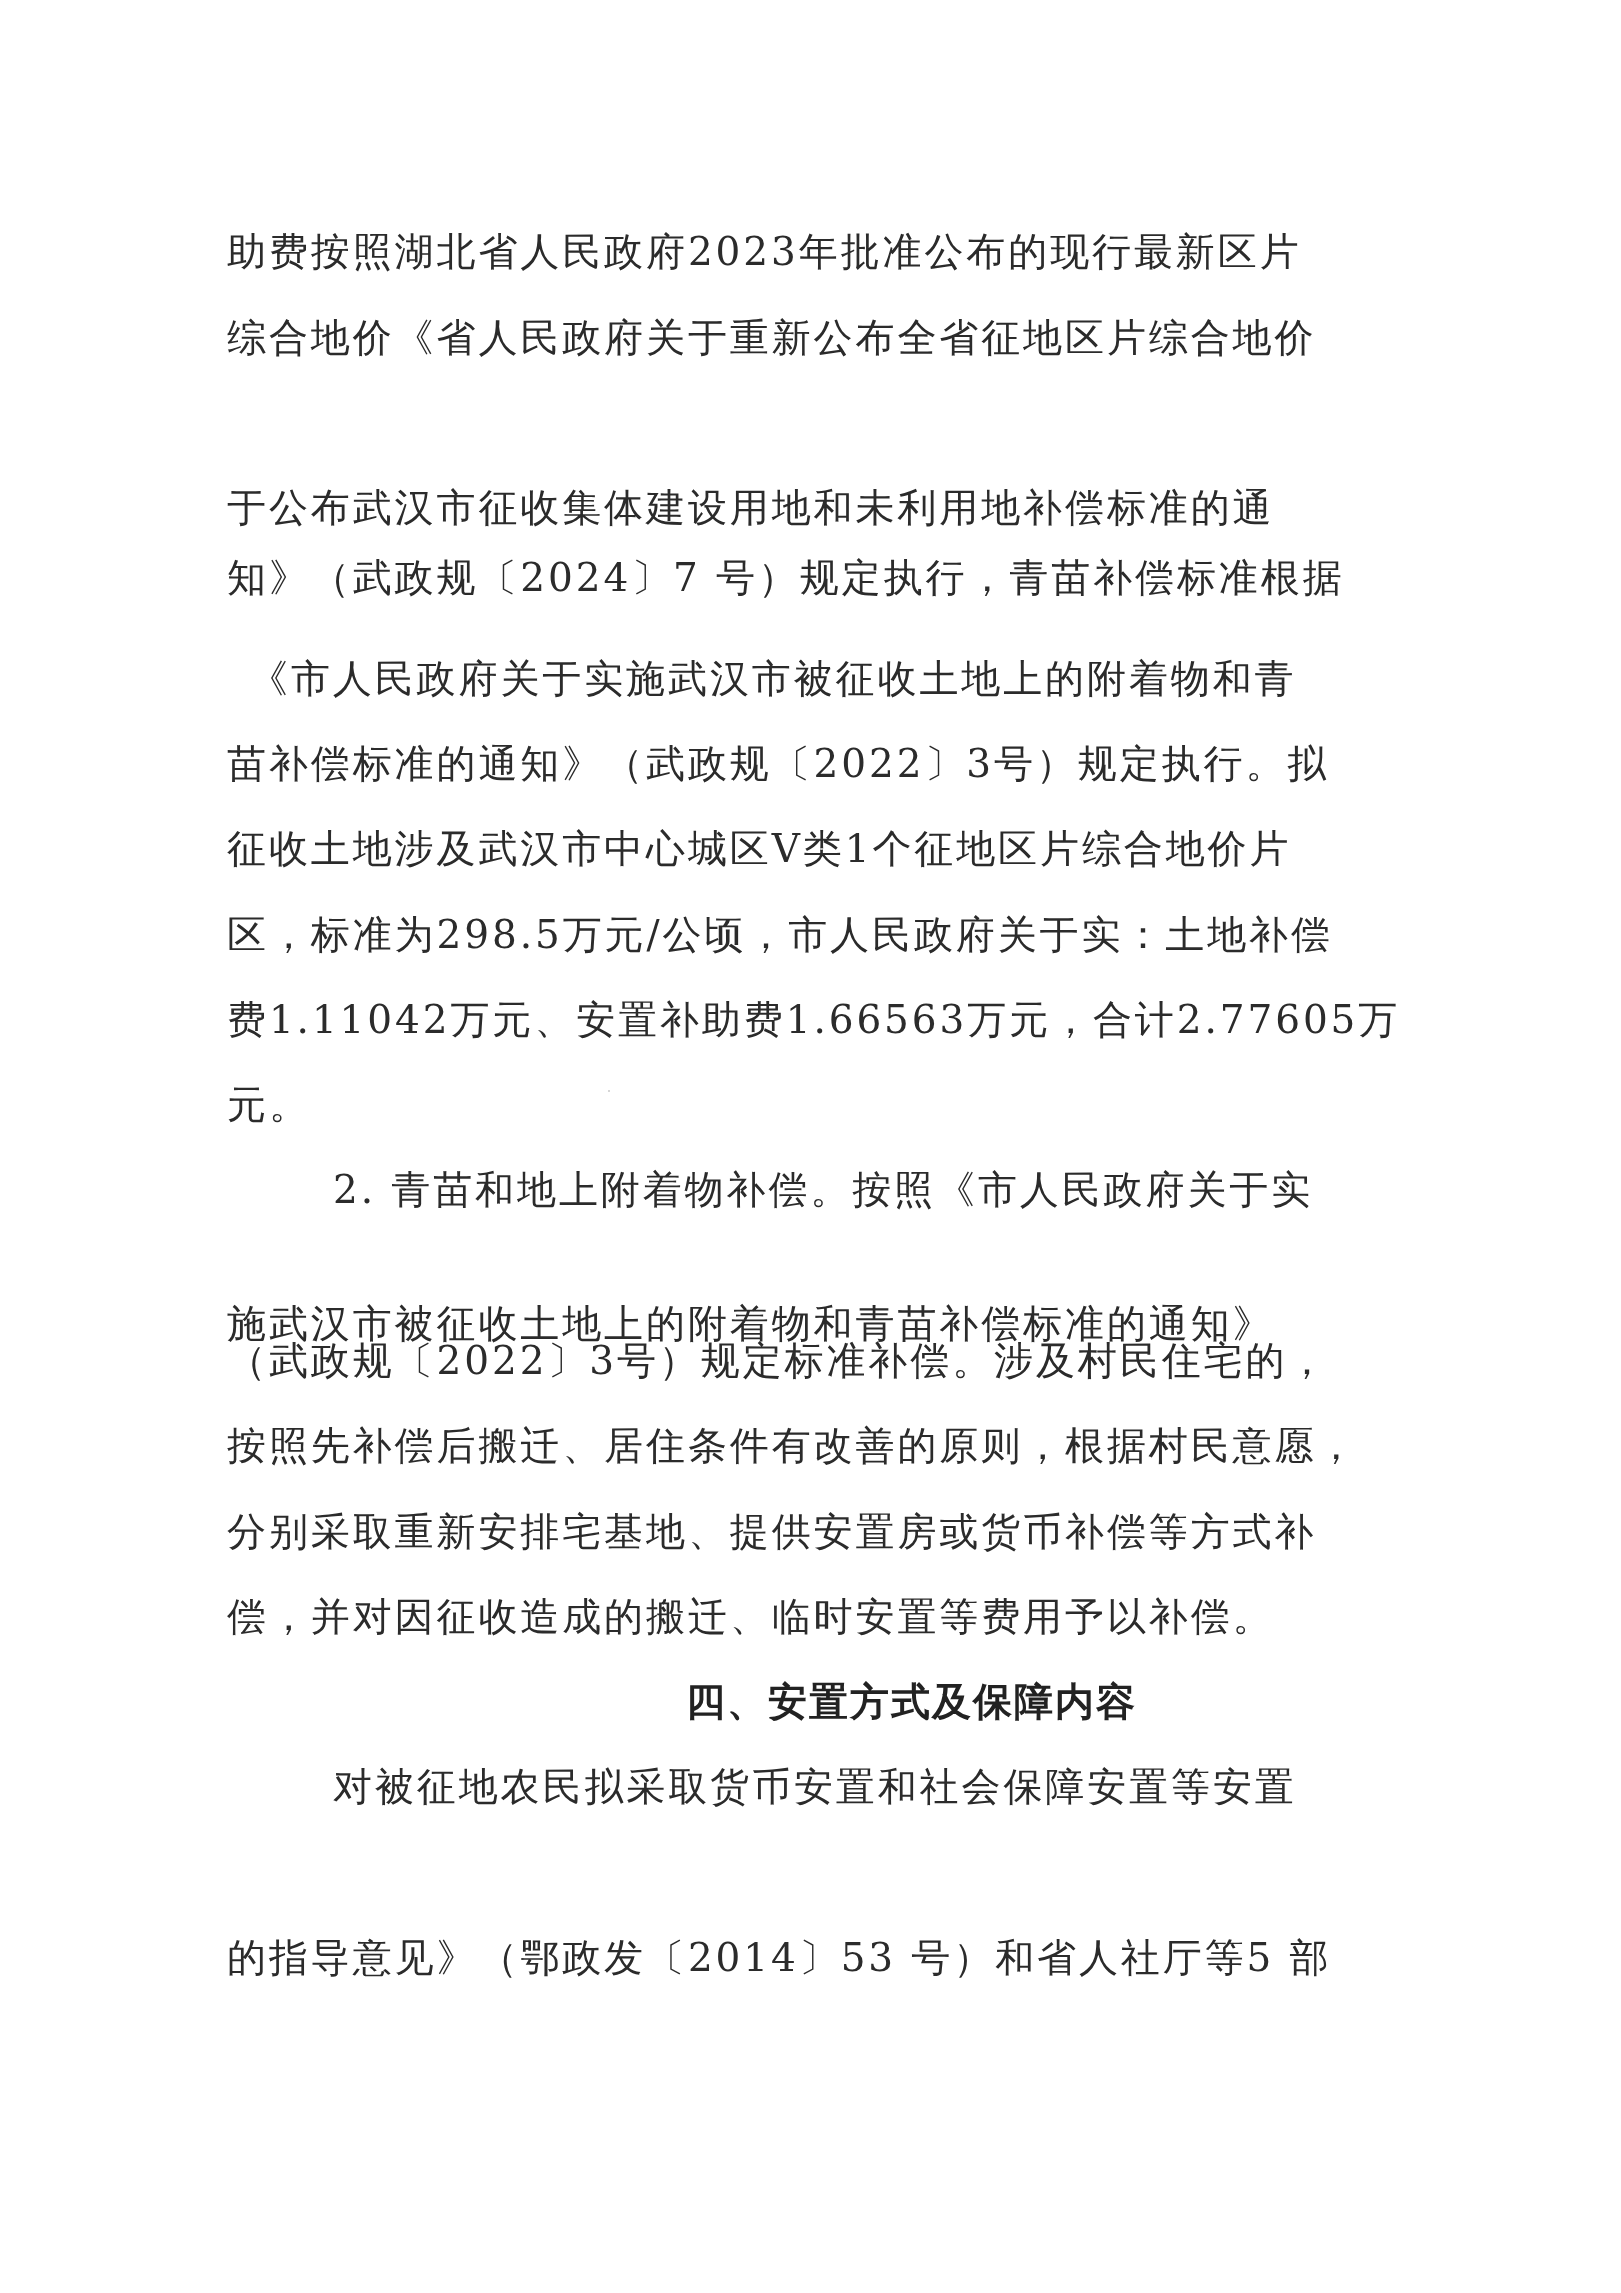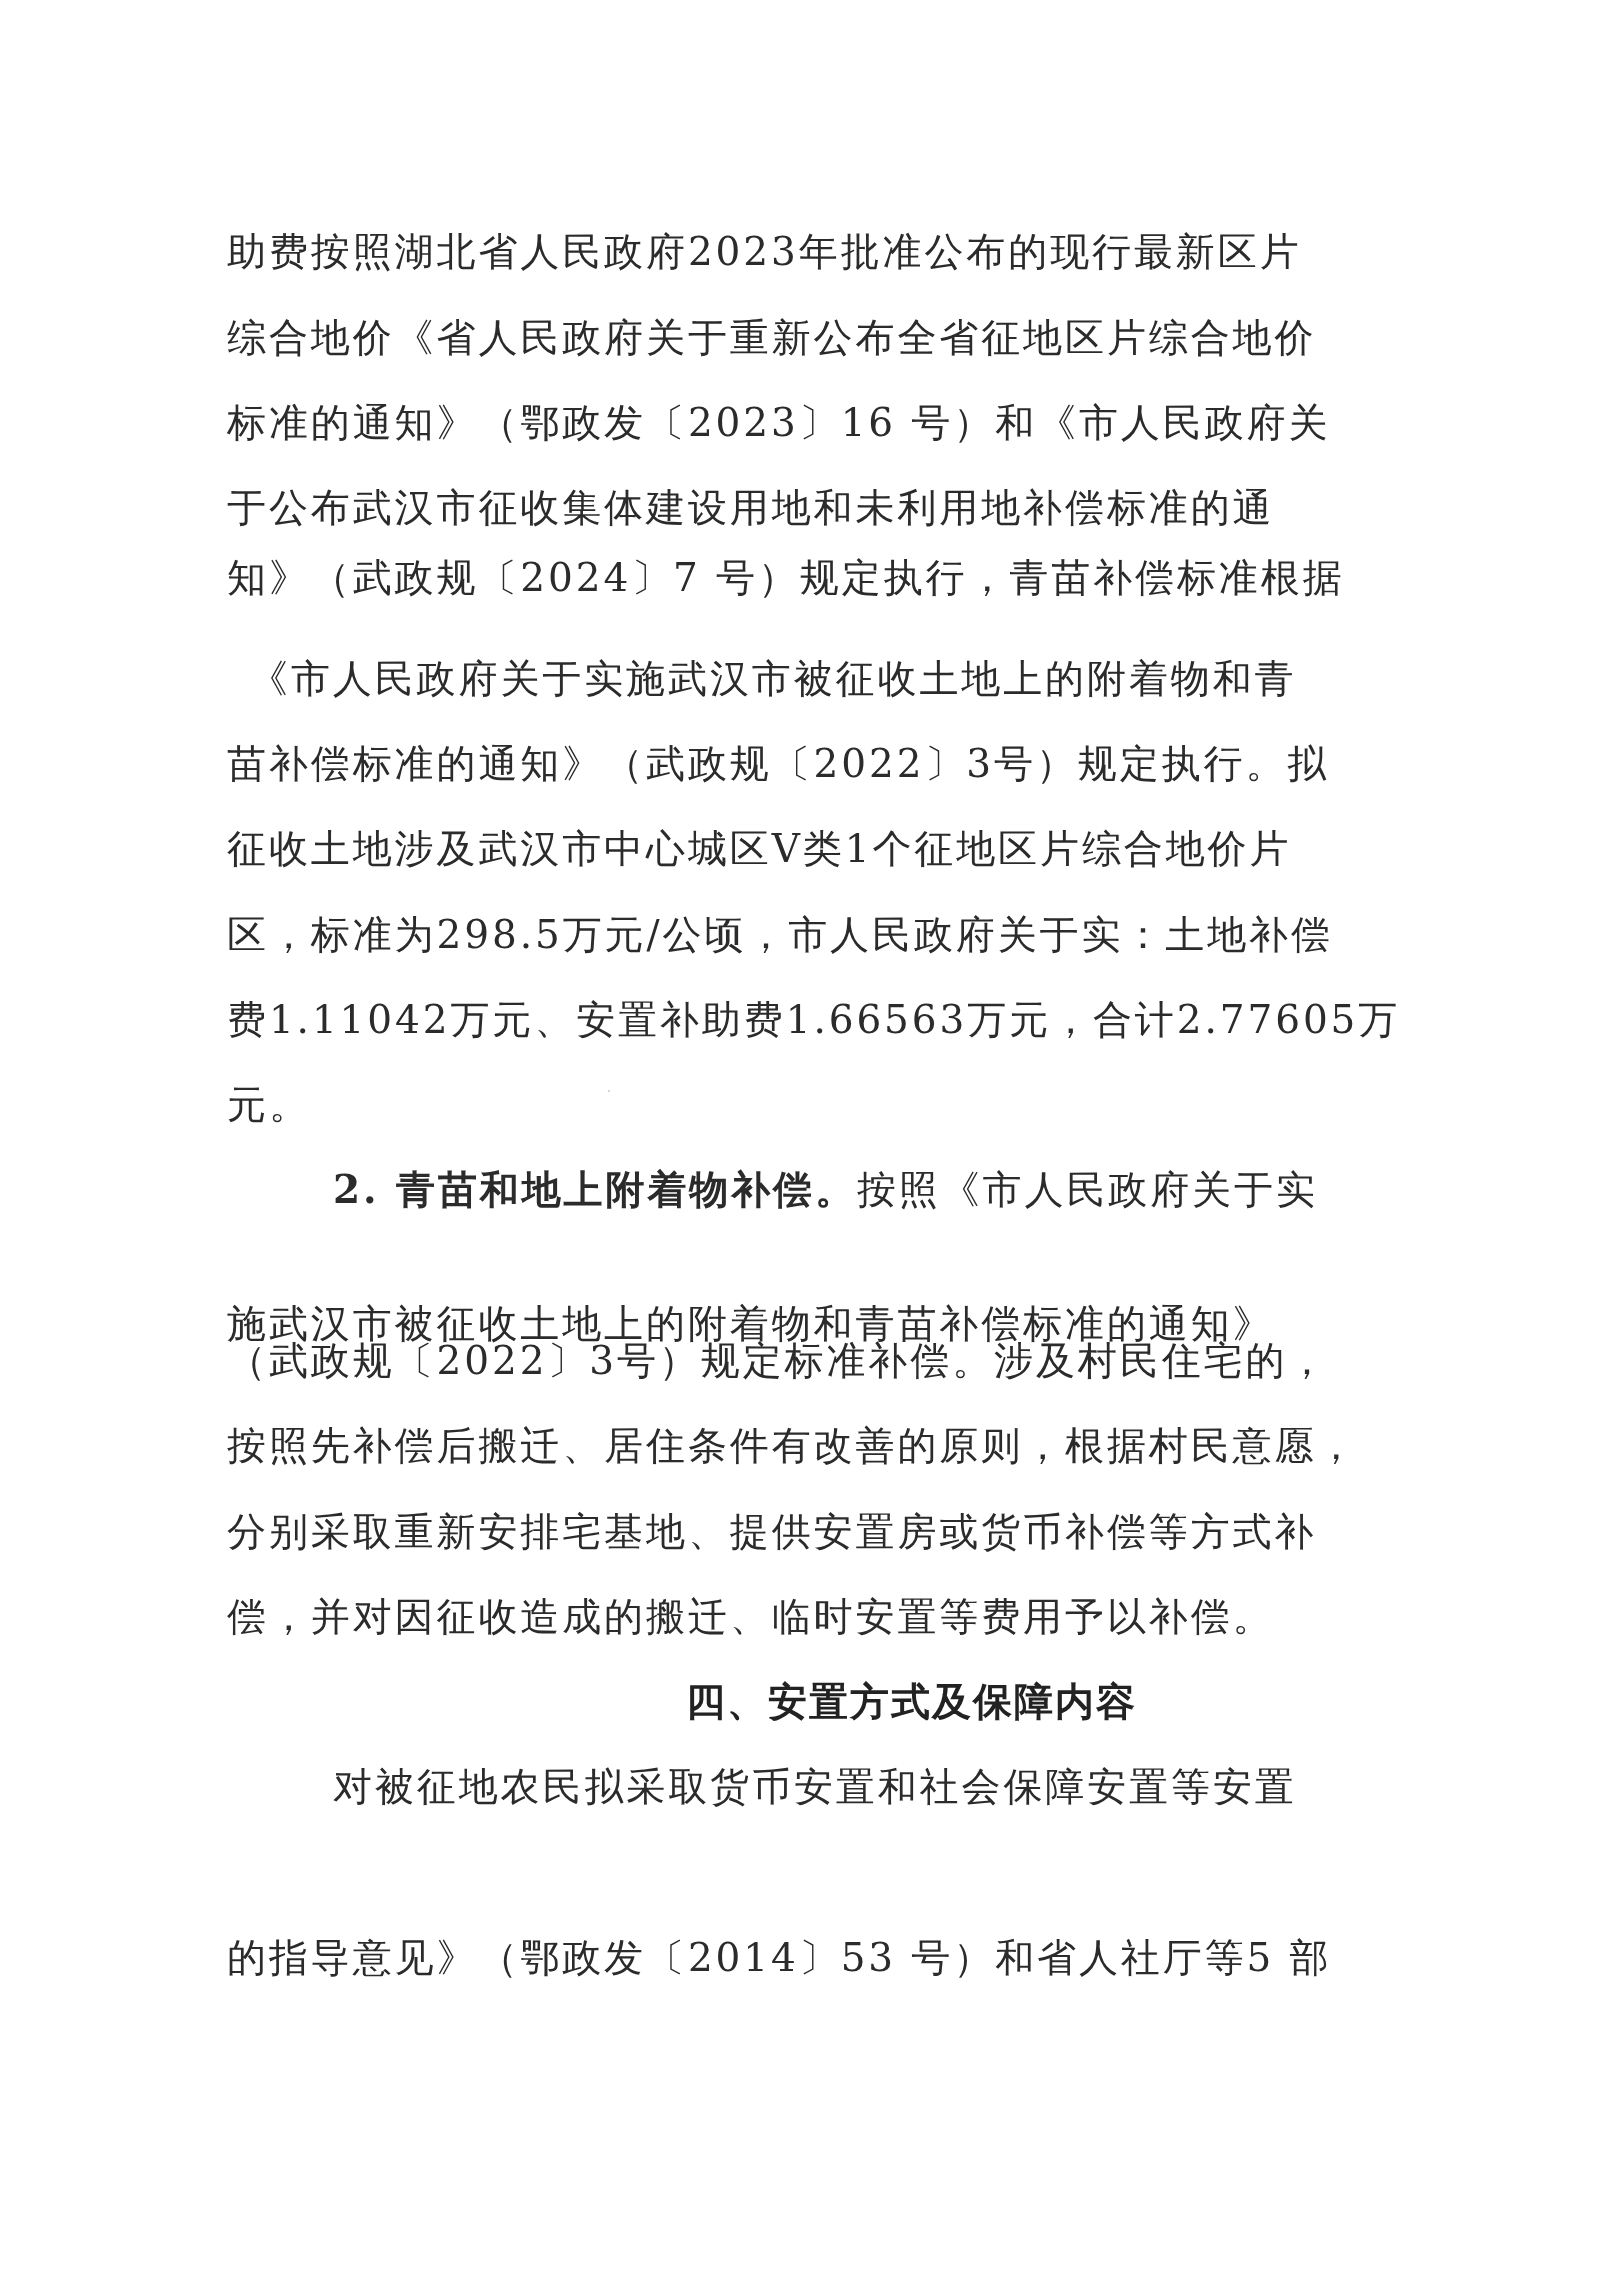--- a/index.html
+++ b/index.html
@@ -34,21 +34,21 @@
       white-space: nowrap;
       color: #2b2b2b;
     }
     .indent {
       left: 333px;
     }
     .heading-indent {
       left: 343px;
     }
     .bold {
-      font-weight: bold;
+      font-weight: normal;
     }
     .heading {
       font-family: "DejaVu Sans", "Liberation Sans", sans-serif;
       font-weight: bold;
       letter-spacing: 2px;
       color: #222222;
       text-align: center;
     }
     .speck {
       position: absolute;
@@ -58,21 +58,20 @@
       border-radius: 50%;
     }
   </style>
 </head>
 <body>
 
 <div class="page">
 
   <div class="line" style="top:222px;">助费按照湖北省人民政府2023年批准公布的现行最新区片</div>
   <div class="line" style="top:308px;">综合地价《省人民政府关于重新公布全省征地区片综合地价</div>
-  <div class="line" style="top:393px;">标准的通知》（鄂政发〔2023〕16 号）和《市人民政府关</div>
   <div class="line" style="top:478px;">于公布武汉市征收集体建设用地和未利用地补偿标准的通</div>
   <div class="line" style="top:548px;">知》（武政规〔2024〕7 号）规定执行，青苗补偿标准根据</div>
   <div class="line" style="top:649px;margin-left:22px;">《市人民政府关于实施武汉市被征收土地上的附着物和青</div>
   <div class="line" style="top:734px;">苗补偿标准的通知》（武政规〔2022〕3号）规定执行。拟</div>
   <div class="line" style="top:819px;">征收土地涉及武汉市中心城区V类1个征地区片综合地价片</div>
   <div class="line" style="top:905px;">区，标准为298.5万元/公顷，市人民政府关于实：土地补偿</div>
   <div class="line" style="top:990px;">费1.11042万元、安置补助费1.66563万元，合计2.77605万</div>
   <div class="line" style="top:1075px;">元。</div>
 
   <div class="speck" style="left:608px; top:1090px;"></div>

